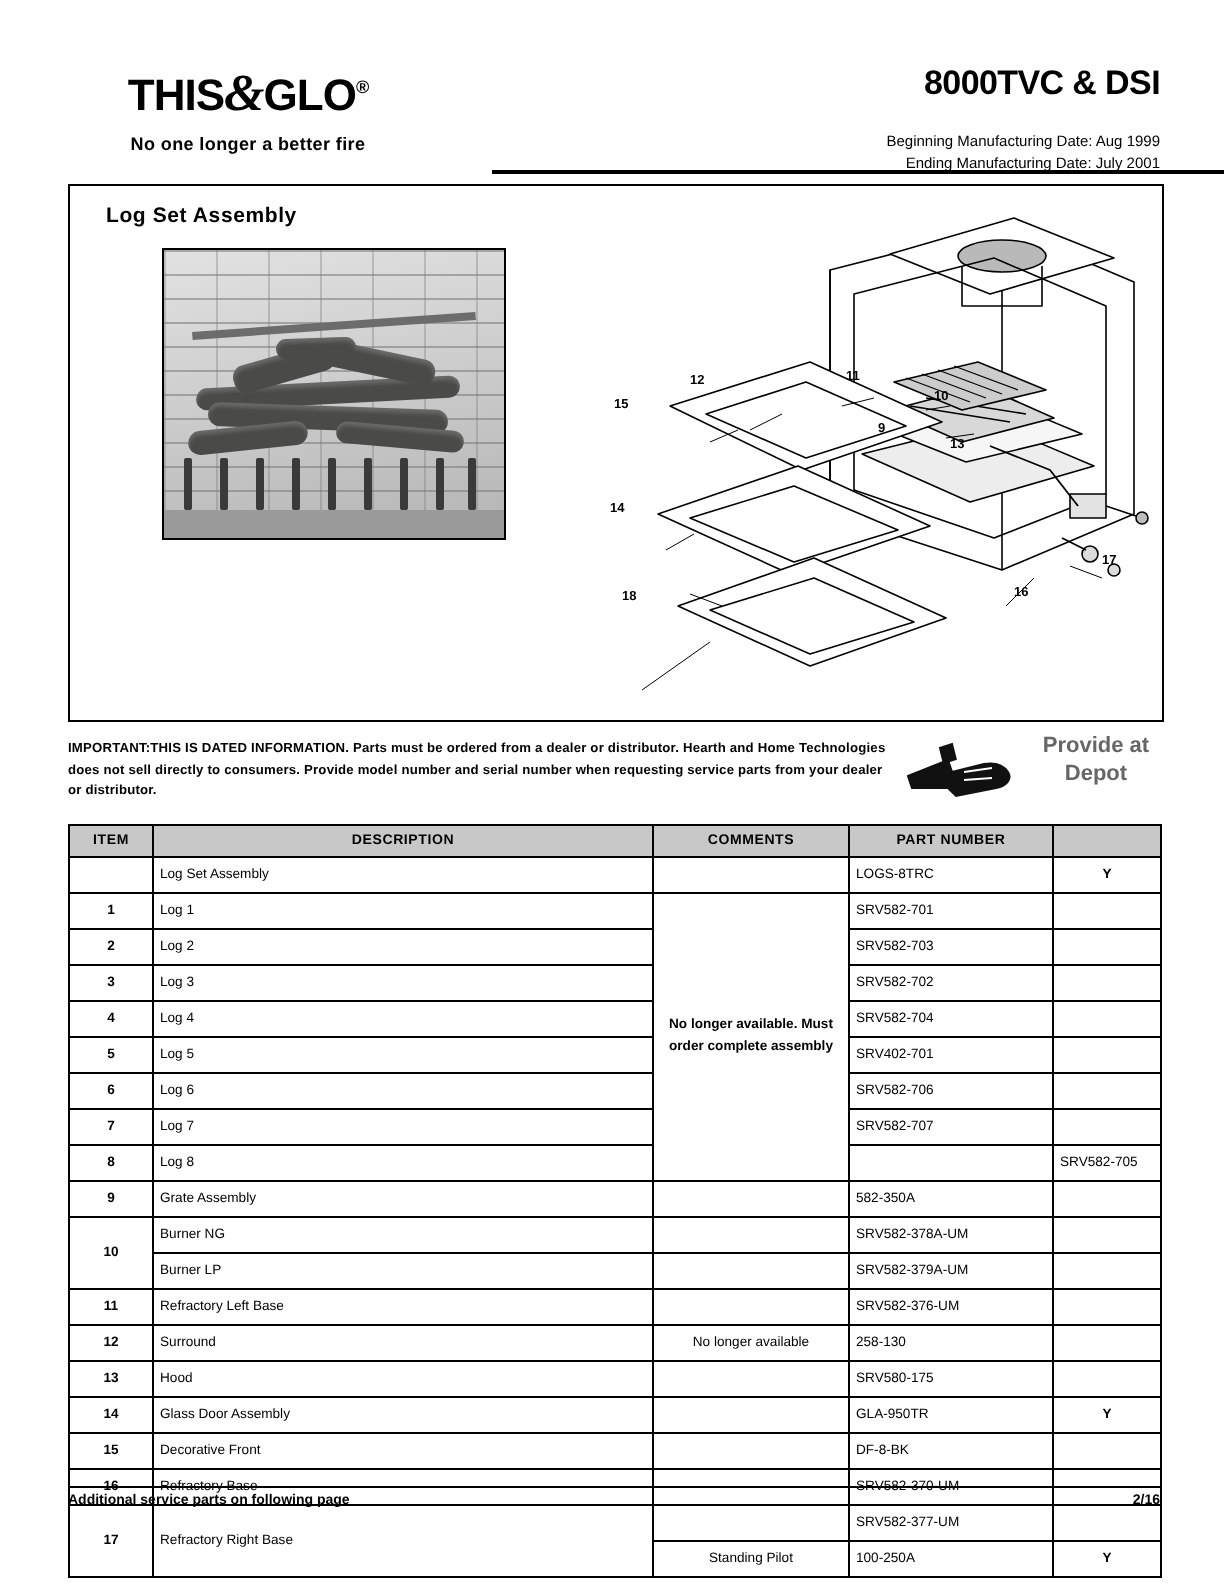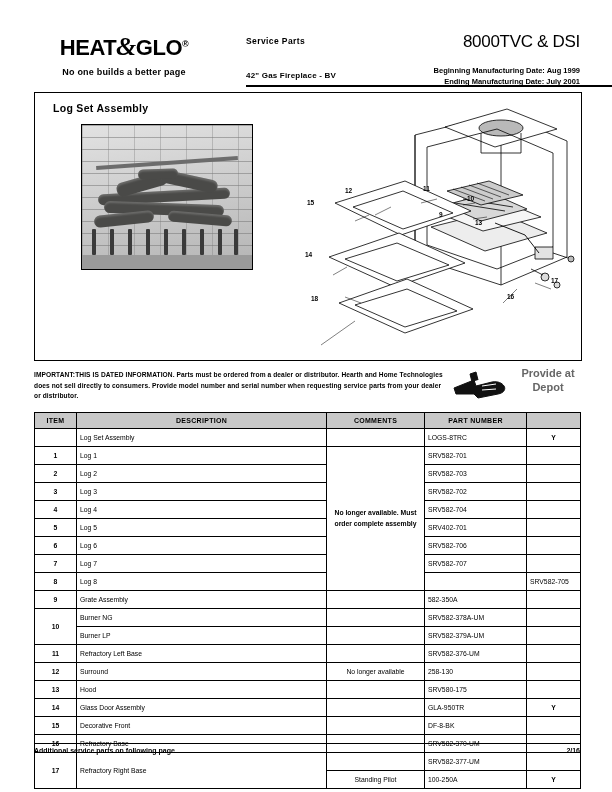--- a/index.html
+++ b/index.html
@@ -75,27 +75,27 @@
     letter-spacing: 0.2px;
     margin-top: 25px;
   }
   .hdr-right {
     position: absolute;
     right: 0; top: 4px;
     text-align: right;
   }
   .hdr-right .model {
     font-size: 17px;
-    font-weight: normal;
+    font-weight: bold;
     letter-spacing: -0.3px;
   }
   .hdr-right .dates {
     margin-top: 14px;
     font-size: 7.5px;
-    font-weight: bold;
+    font-weight: normal;
     line-height: 1.45;
   }
   .hdr-rule {
     position: absolute;
     left: 212px;
     top: 57px;
     width: 368px;
     border-top: 2px solid #000;
   }
 
@@ -271,29 +271,25 @@
   }
 </style>
 </head>
 <body>
 
 <div class="page">
 
   <div class="header">
     <div class="logo-block">
       <div class="logo-main">
-        <span>HEAT</span><span class="amp">&amp;</span><span>GLO</span><span class="reg">®</span>
+        <span>THIS</span><span class="amp">&amp;</span><span>GLO</span><span class="reg">®</span>
       </div>
-      <div class="logo-tag">No one builds a better page</div>
+      <div class="logo-tag">No one longer a better fire</div>
     </div>
 
-    <div class="hdr-mid">
-      <div class="l1">Service Parts</div>
-      <div class="l2">42" Gas Fireplace - BV</div>
-    </div>
 
     <div class="hdr-right">
       <div class="model">8000TVC &amp; DSI</div>
       <div class="dates">
         <div>Beginning Manufacturing Date: Aug 1999</div>
         <div>Ending Manufacturing Date: July 2001</div>
       </div>
     </div>
     <div class="hdr-rule"></div>
   </div>

